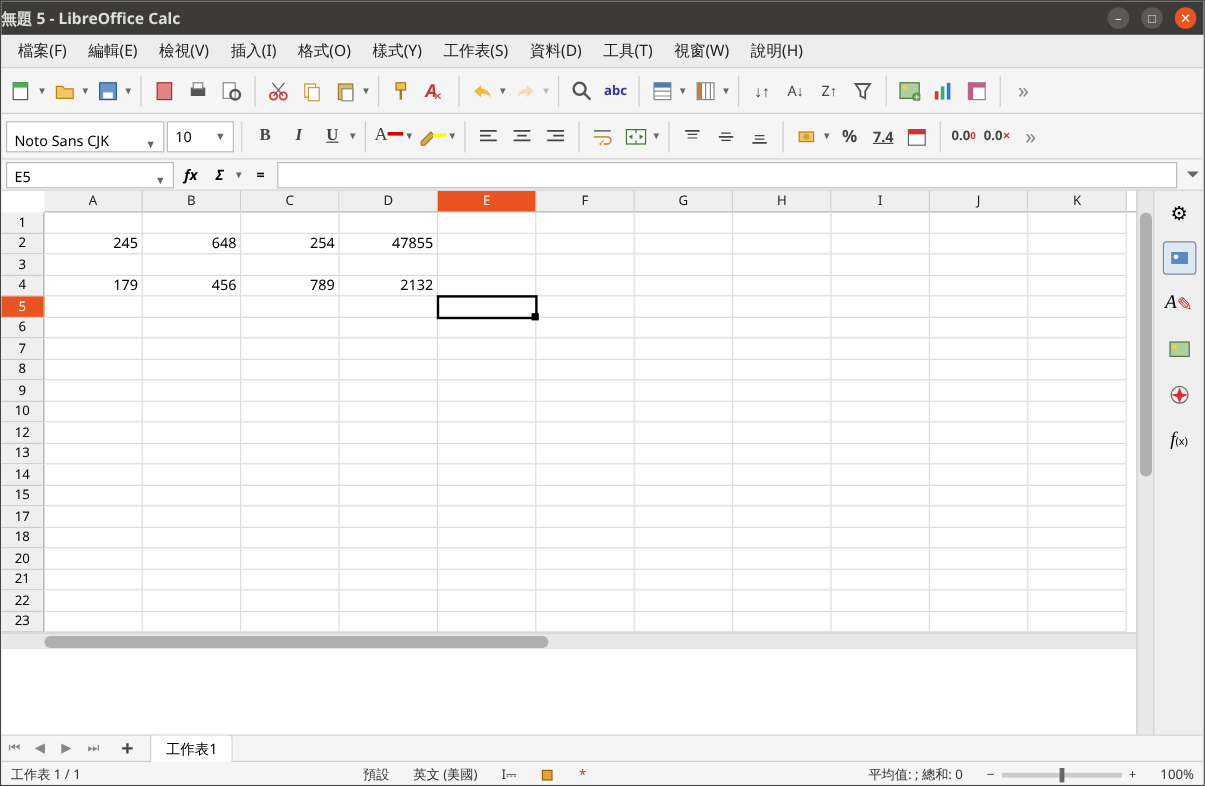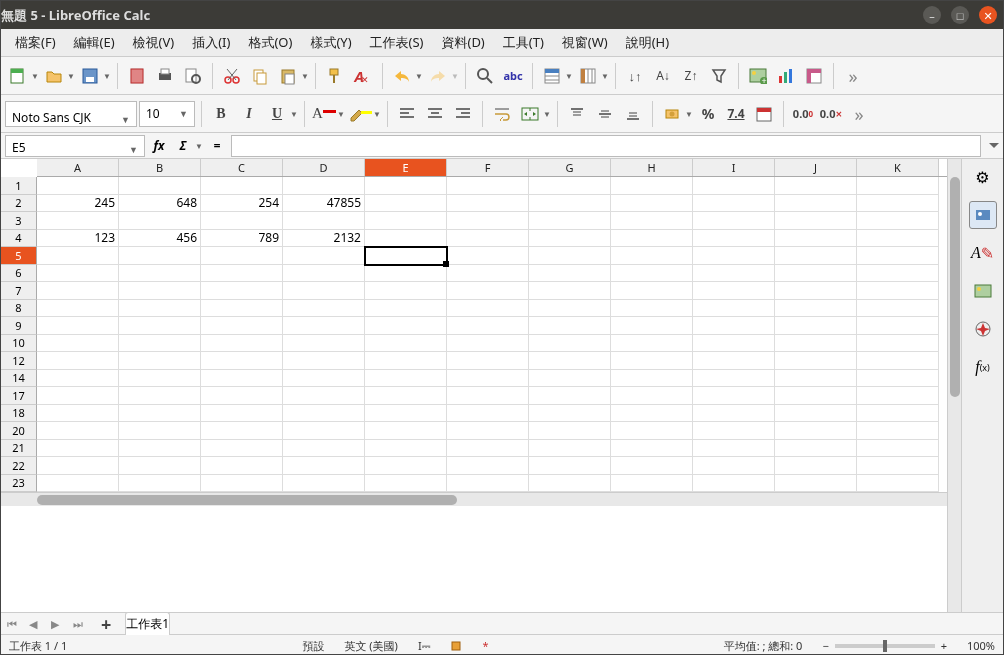--- a/index.html
+++ b/index.html
@@ -50,21 +50,21 @@
 .cell { width:82px; border-right:1px solid #ddd; border-bottom:1px solid #ddd; font-size:12px; padding:0 3px; display:flex; align-items:center; justify-content:flex-end; color:#000; position:relative;}
 .cell.selected { outline:2px solid #000; outline-offset:-1px; z-index:2;}
 .cell.selected::after{content:""; position:absolute; right:-3px; bottom:-3px; width:6px; height:6px; background:#000;}
 .hscroll { height:14px; background:#e8e8e8; border-top:1px solid #ccc; display:flex;}
 .hscroll .thumb{ width:420px; height:10px; background:#b0b0b0; border-radius:5px; margin:2px 0 0 36px;}
 
 
 .sheettabs { height:22px; background:#f5f5f5; border-top:1px solid #ccc; display:flex; align-items:center; padding:0 6px; gap:8px; font-size:12px;}
 .navbtn { width:14px; color:#888; font-size:11px;}
 .addtab { font-size:18px; font-weight:bold; color:#444; padding:0 6px;}
-.tab { padding:2px 0; border:1px solid #ccc; border-bottom:none; background:#fff; border-radius:3px 3px 0 0; font-size:12px;}
+.tab { padding:2px 12px; border:1px solid #ccc; border-bottom:none; background:#fff; border-radius:3px 3px 0 0; font-size:12px;}
 
 
 .statusbar { height:22px; background:#f5f5f5; border-top:1px solid #ccc; display:flex; align-items:center; font-size:11px; color:#333; padding:0 8px; gap:20px;}
 .statusbar .spacer{flex:1;}
 .zoomslider { display:flex; align-items:center; gap:6px;}
 .zoomslider .track{ width:100px; height:4px; background:#ccc; position:relative;}
 .zoomslider .knob{ position:absolute; left:48px; top:-4px; width:4px; height:12px; background:#666;}
 
 svg{display:block;}
 </style>
@@ -426,21 +426,21 @@
           <div class="cell"></div>
           <div class="cell"></div>
           <div class="cell"></div>
           <div class="cell"></div>
           <div class="cell"></div>
           <div class="cell"></div>
           <div class="cell"></div>
         </div>
         <div class="row">
           <div class="rowh">4</div>
-          <div class="cell">123</div>
+          <div class="cell">179</div>
           <div class="cell">456</div>
           <div class="cell">789</div>
           <div class="cell">2132</div>
           <div class="cell"></div>
           <div class="cell"></div>
           <div class="cell"></div>
           <div class="cell"></div>
           <div class="cell"></div>
           <div class="cell"></div>
           <div class="cell"></div>
@@ -537,21 +537,49 @@
           <div class="cell"></div>
           <div class="cell"></div>
           <div class="cell"></div>
           <div class="cell"></div>
           <div class="cell"></div>
           <div class="cell"></div>
           <div class="cell"></div>
           <div class="cell"></div>
         </div>
         <div class="row">
+          <div class="rowh">13</div>
+          <div class="cell"></div>
+          <div class="cell"></div>
+          <div class="cell"></div>
+          <div class="cell"></div>
+          <div class="cell"></div>
+          <div class="cell"></div>
+          <div class="cell"></div>
+          <div class="cell"></div>
+          <div class="cell"></div>
+          <div class="cell"></div>
+          <div class="cell"></div>
+        </div>
+        <div class="row">
           <div class="rowh">14</div>
+          <div class="cell"></div>
+          <div class="cell"></div>
+          <div class="cell"></div>
+          <div class="cell"></div>
+          <div class="cell"></div>
+          <div class="cell"></div>
+          <div class="cell"></div>
+          <div class="cell"></div>
+          <div class="cell"></div>
+          <div class="cell"></div>
+          <div class="cell"></div>
+        </div>
+        <div class="row">
+          <div class="rowh">15</div>
           <div class="cell"></div>
           <div class="cell"></div>
           <div class="cell"></div>
           <div class="cell"></div>
           <div class="cell"></div>
           <div class="cell"></div>
           <div class="cell"></div>
           <div class="cell"></div>
           <div class="cell"></div>
           <div class="cell"></div>

